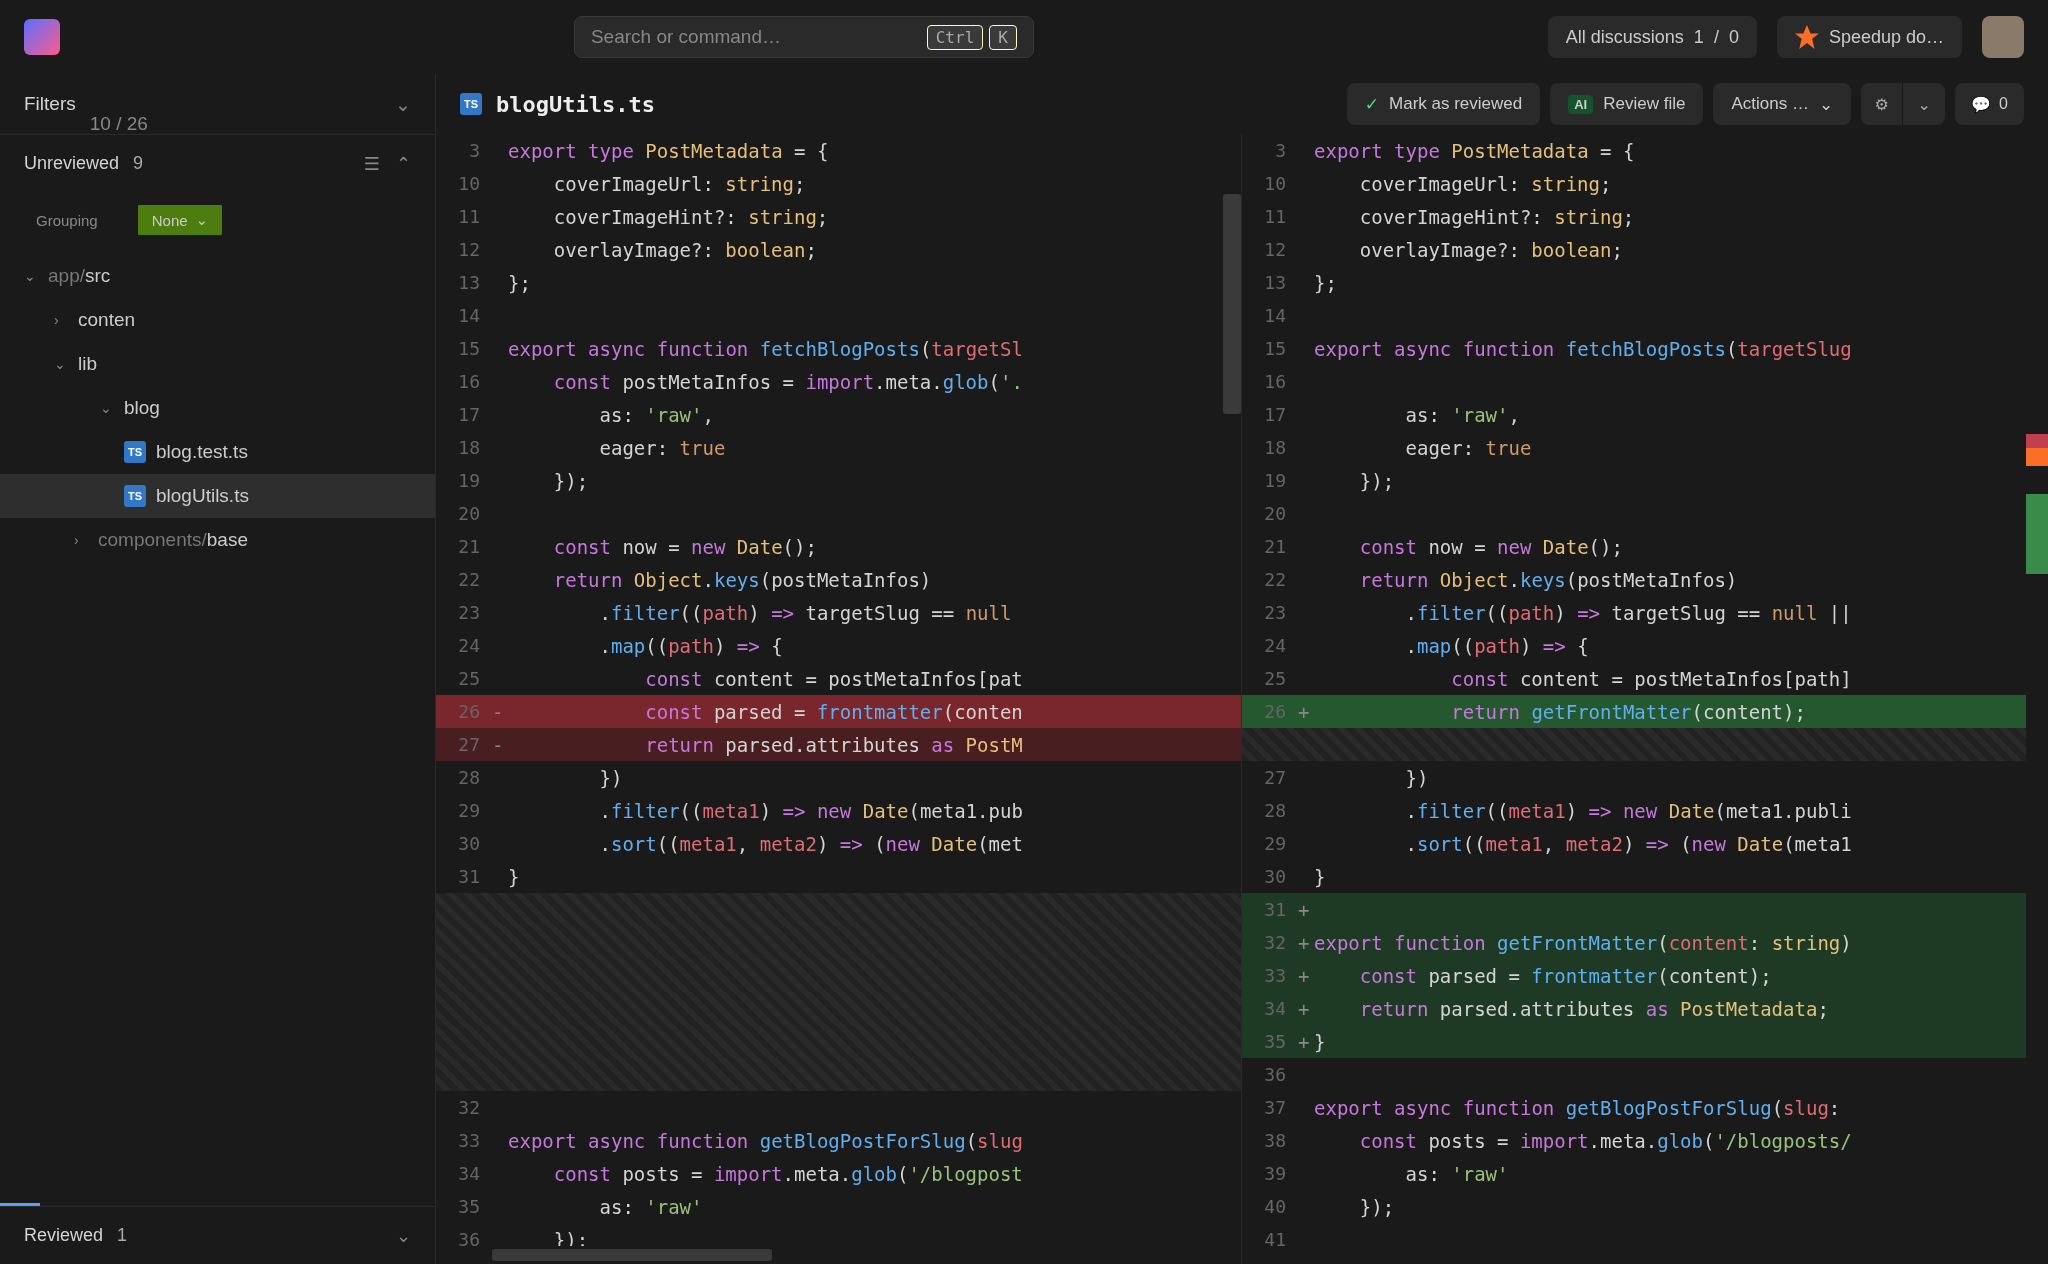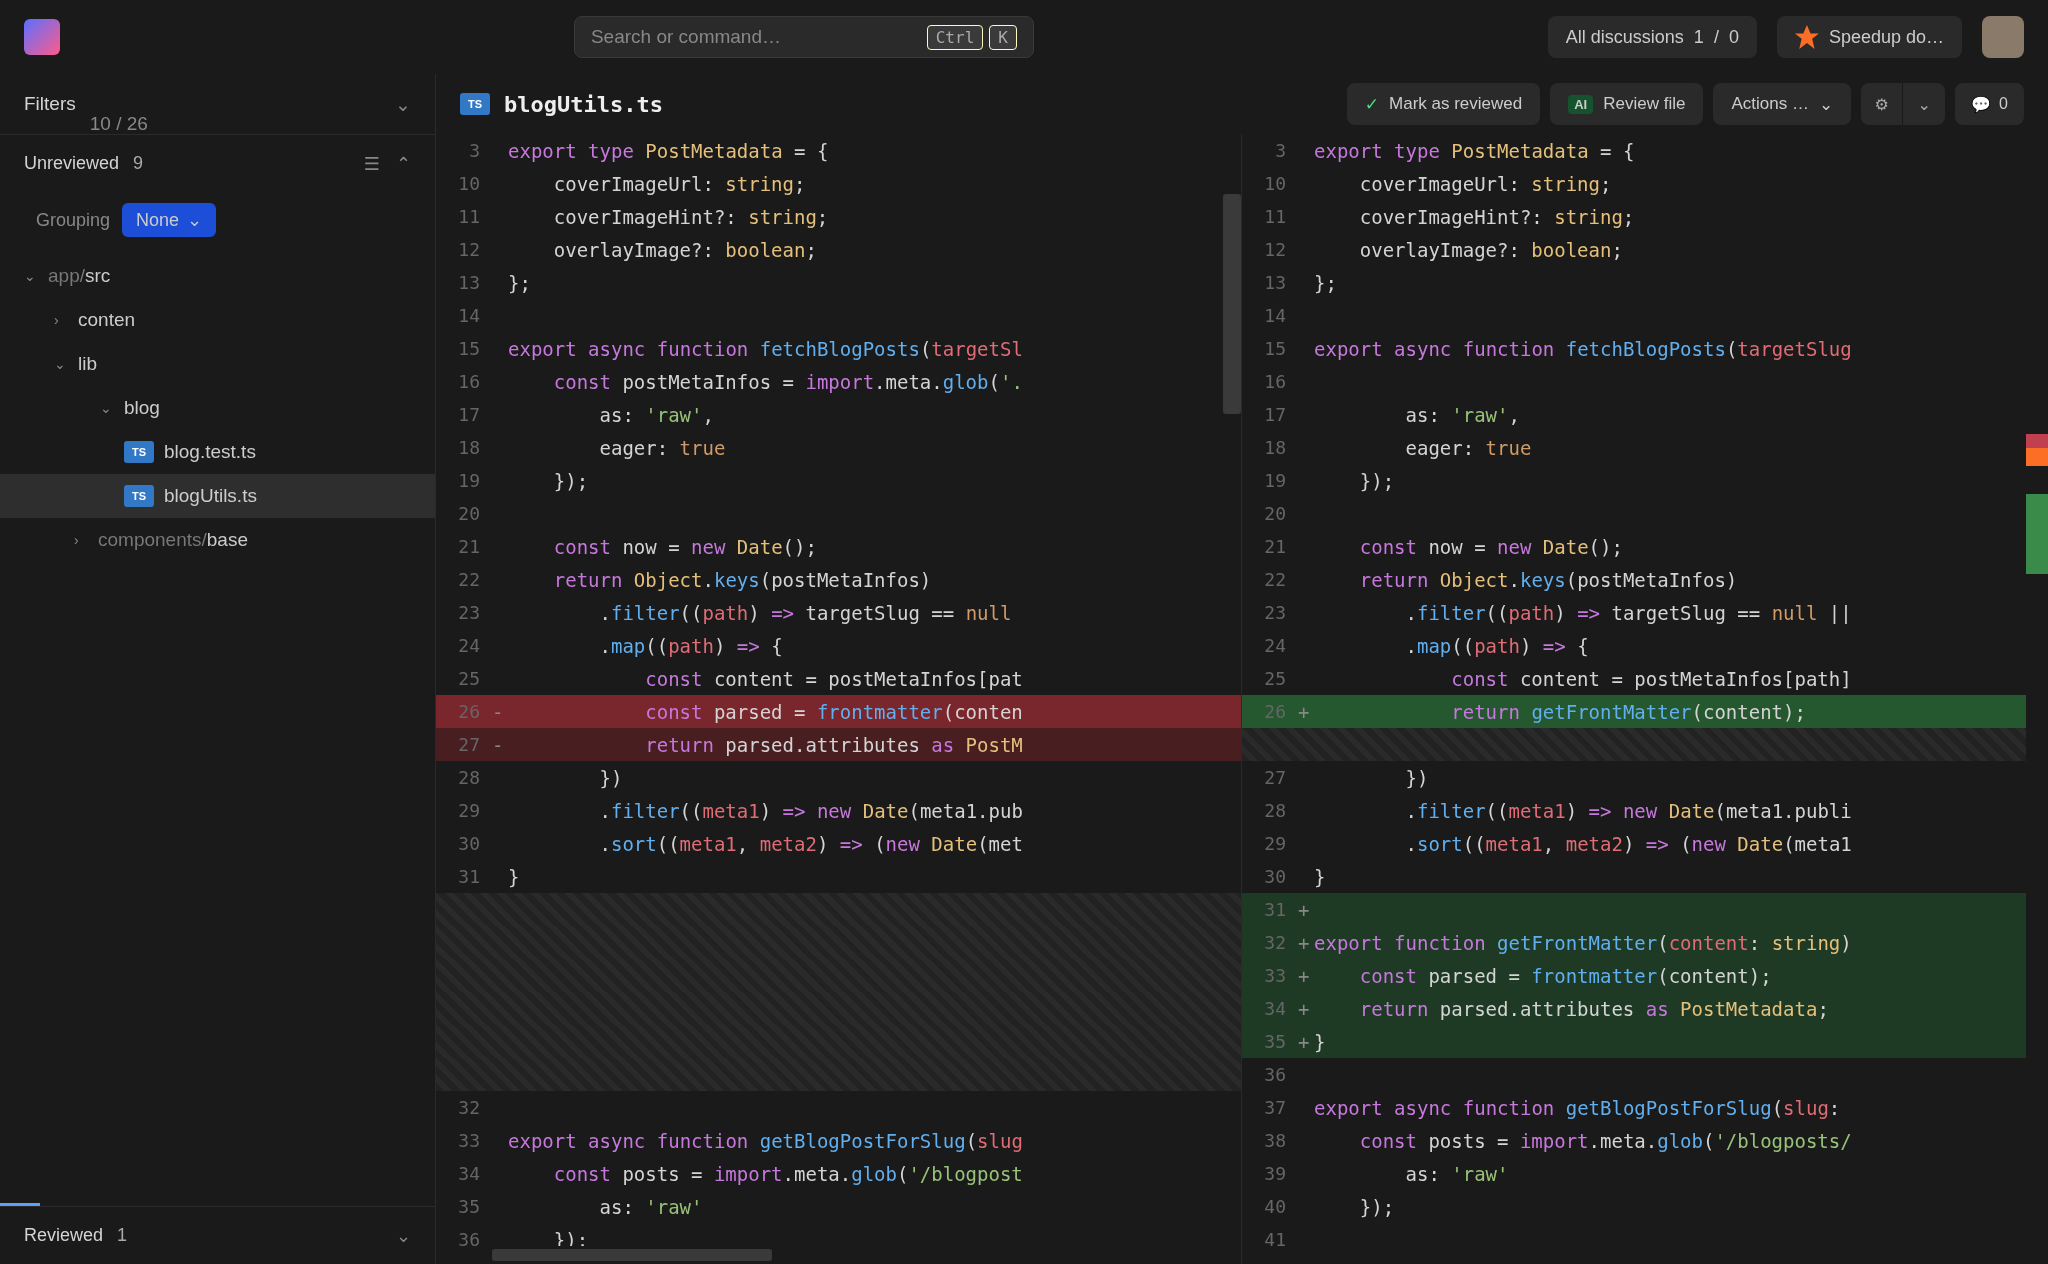--- a/index.html
+++ b/index.html
@@ -99,52 +99,53 @@
   font-size: 18px;
   border-top: 1px solid #2a2a2a;
 }
 .badge-count { color: #aaa; }
 .section-row .icons { margin-left: auto; display: flex; gap: 16px; color: #888; }
 .grouping-row {
   height: 56px;
   display: flex;
   align-items: center;
   padding: 0 24px 0 36px;
-  gap: 12px;
-  font-size: 18px;
+  gap: 24px;
+  font-size: 15px;
   color: #888;
 }
 .grouping-pill {
-  background: #1d4ed8;
-  border-radius: 6px;
+  background: #4d7c0f;
+  border-radius: 1px;
   padding: 6px 14px;
   display: flex;
   align-items: center;
   gap: 8px;
   color: #ccc;
+  margin-left: 16px;
 }
 .tree { flex: 1; overflow: auto; padding-top: 6px; }
 .tree-item {
   height: 44px;
   display: flex;
   align-items: center;
   gap: 10px;
   font-size: 19px;
   color: #ccc;
   cursor: pointer;
 }
 .tree-item.depth0 { padding-left: 24px; }
 .tree-item.depth1 { padding-left: 54px; }
 .tree-item.depth2 { padding-left: 74px; }
 .tree-item.depth3 { padding-left: 100px; }
 .tree-item.file { padding-left: 124px; }
 .tree-item.selected { background: #2e2e2e; }
 .tree-chev { width: 14px; color: #888; font-size: 14px; }
 .ts-icon {
-  width: 30px; height: 22px;
+  width: 22px; height: 22px;
   background: #3178c6;
   border-radius: 3px;
   display: flex;
   align-items: center;
   justify-content: center;
   font-size: 11px;
   font-weight: bold;
   color: white;
 }
 .path-dim { color: #777; }

